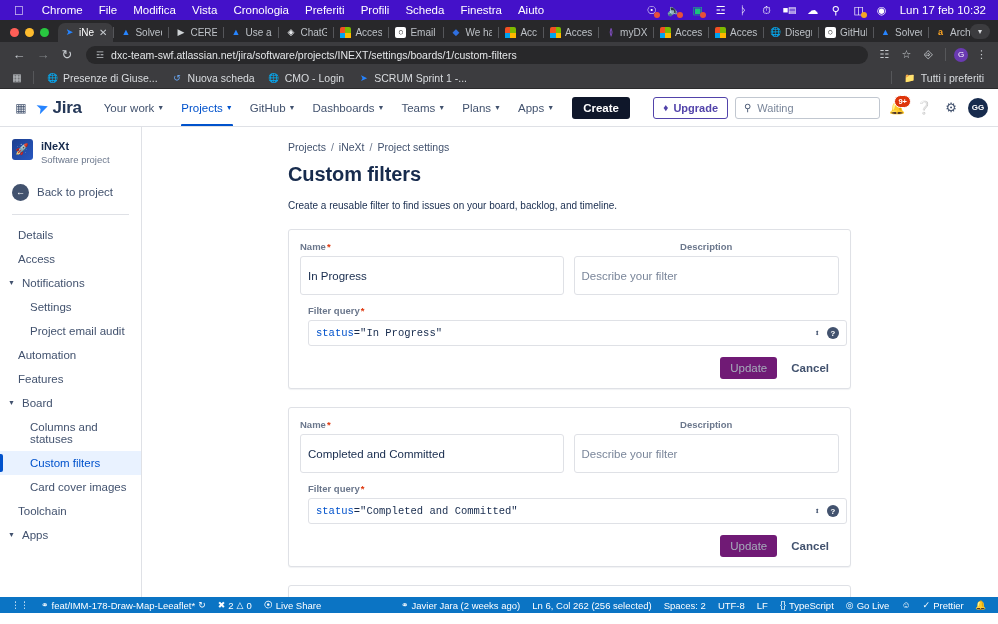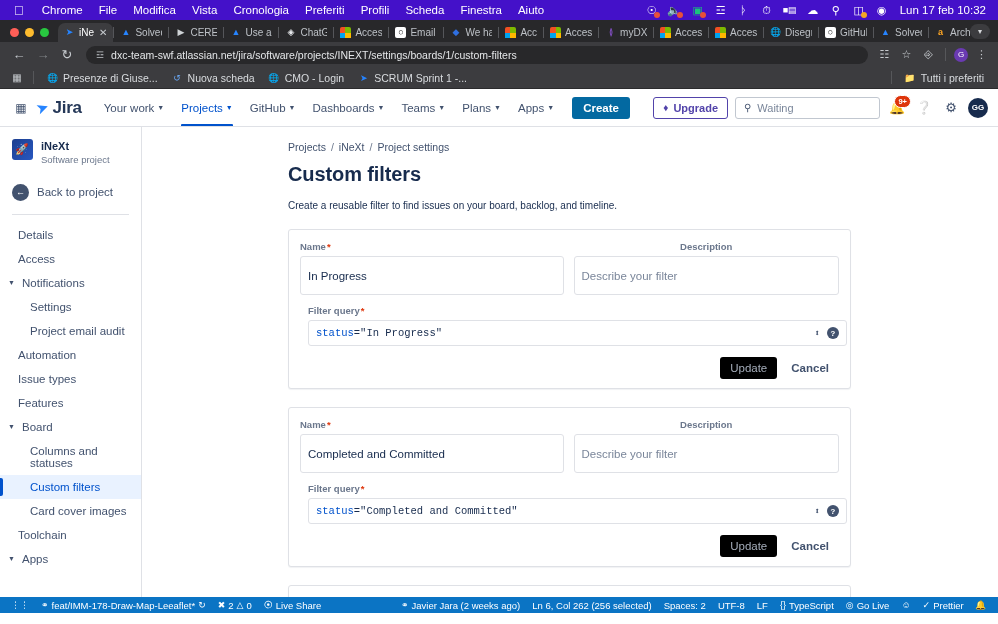--- a/index.html
+++ b/index.html
@@ -134,21 +134,21 @@
     color: #42526e; font-size: 11.5px;
     position: relative;
   }
   .nav-item .cv { font-size: 7px; }
   .nav-item.active { color: #0052cc; }
   .nav-item.active::after {
     content: ''; position: absolute; left: 8px; right: 8px; bottom: 0;
     height: 2px; background: #0052cc; border-radius: 1px 1px 0 0;
   }
   .create-btn {
-    background: #0369a1; color: #fff; font-size: 11.5px; font-weight: bold;
+    background: #0f172a; color: #fff; font-size: 11.5px; font-weight: bold;
     padding: 5px 11px; border-radius: 3px; margin-left: 10px;
   }
   .nav-spacer { flex: 1; }
   .nav-right { display: flex; align-items: center; gap: 7px; }
   .upgrade-btn {
     display: flex; align-items: center; gap: 5px;
     border: 1px solid #5243aa; color: #5243aa;
     font-size: 11px; font-weight: bold;
     padding: 4px 9px; border-radius: 3px;
   }
@@ -274,21 +274,21 @@
   .q-help {
     width: 12px; height: 12px; border-radius: 50%;
     background: #42526e; color: #fff; font-size: 8px; font-weight: bold;
     display: flex; align-items: center; justify-content: center;
   }
   .card-actions {
     display: flex; justify-content: flex-end; align-items: center;
     gap: 4px; padding: 11px 0 9px 0;
   }
   .btn-update {
-    font-size: 11.5px; color: #a5adba; background: #000000;
+    font-size: 11.5px; color: #a5adba; background: #701a75;
     padding: 5px 10px; border-radius: 3px; font-weight: normal;
   }
   .btn-cancel {
     font-size: 11.5px; color: #42526e; font-weight: bold;
     padding: 5px 10px; border-radius: 3px;
   }
 
   
   .vsc-status {
     height: 16px;
@@ -563,23 +563,20 @@
     <div class="sb-item sub">
         <span>Settings</span>
       </div>
     <div class="sb-item sub">
         <span>Project email audit</span>
       </div>
     <div class="sb-item">
         <span>Automation</span>
       </div>
     <div class="sb-item">
-        <span>Issue types</span>
-      </div>
-    <div class="sb-item">
         <span>Features</span>
       </div>
     <div class="sb-item group">
       <span class="chev">▼</span>
       <span>Board</span>
     </div>
     <div class="sb-item sub">
         <span>Columns and statuses</span>
       </div>
     <div class="sb-item sub selected">

